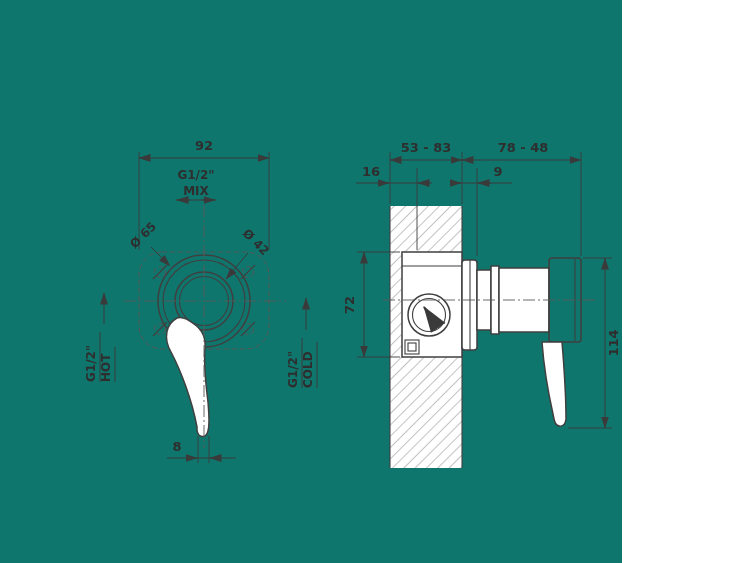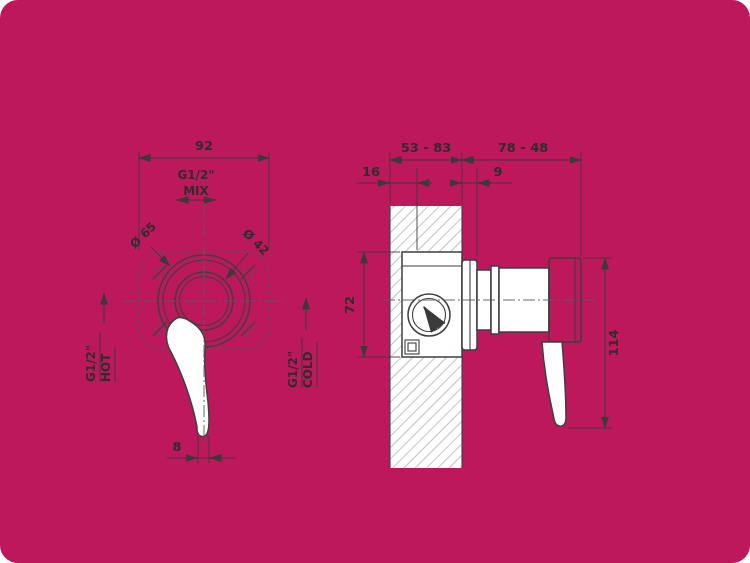--- a/index.html
+++ b/index.html
@@ -3,25 +3,24 @@
 <meta charset="utf-8">
 <style>
   html, body {
     margin: 0;
     padding: 0;
     background: #ffffff;
     font-family: "DejaVu Sans", "Liberation Sans", sans-serif;
   }
   .canvas {
     position: relative;
-    width: 750px;
+    width: 622px;
     height: 563px;
-    background: #be185d;
+    background: #0f766e;
     overflow: hidden;
-    border-radius: 18px;
   }
   svg { display: block; }
   .geo   { stroke: #3f3f3f; stroke-width: 1.5; fill: none; stroke-linecap: round; }
   .geo2  { stroke: #3f3f3f; stroke-width: 1.1; fill: none; }
   .white { fill: #ffffff; }
   .dash  { stroke: #555555; stroke-width: 1; fill: none; stroke-dasharray: 5 3; }
   .cline { stroke: #5a5a5a; stroke-width: 0.9; fill: none; stroke-dasharray: 12 3 2 3; }
   .dim   { stroke: #3a3a3a; stroke-width: 1; fill: none; }
   .ext   { stroke: #3a3a3a; stroke-width: 0.9; fill: none; }
   .dimtext {

